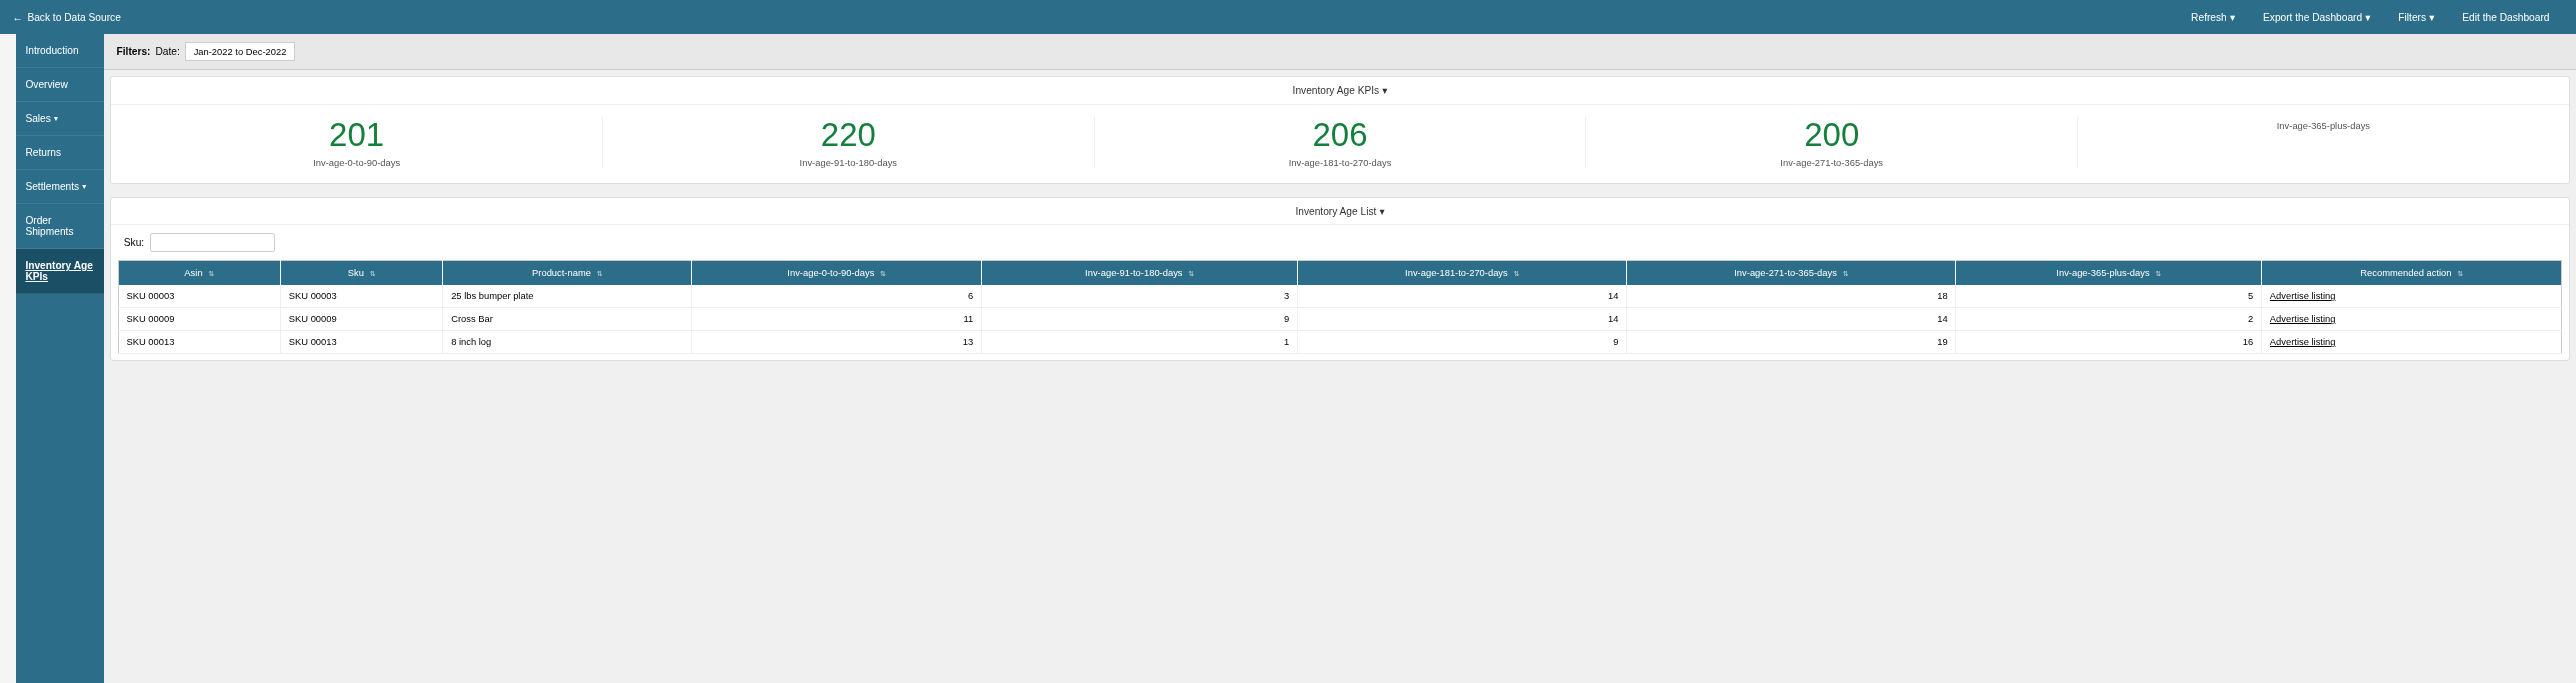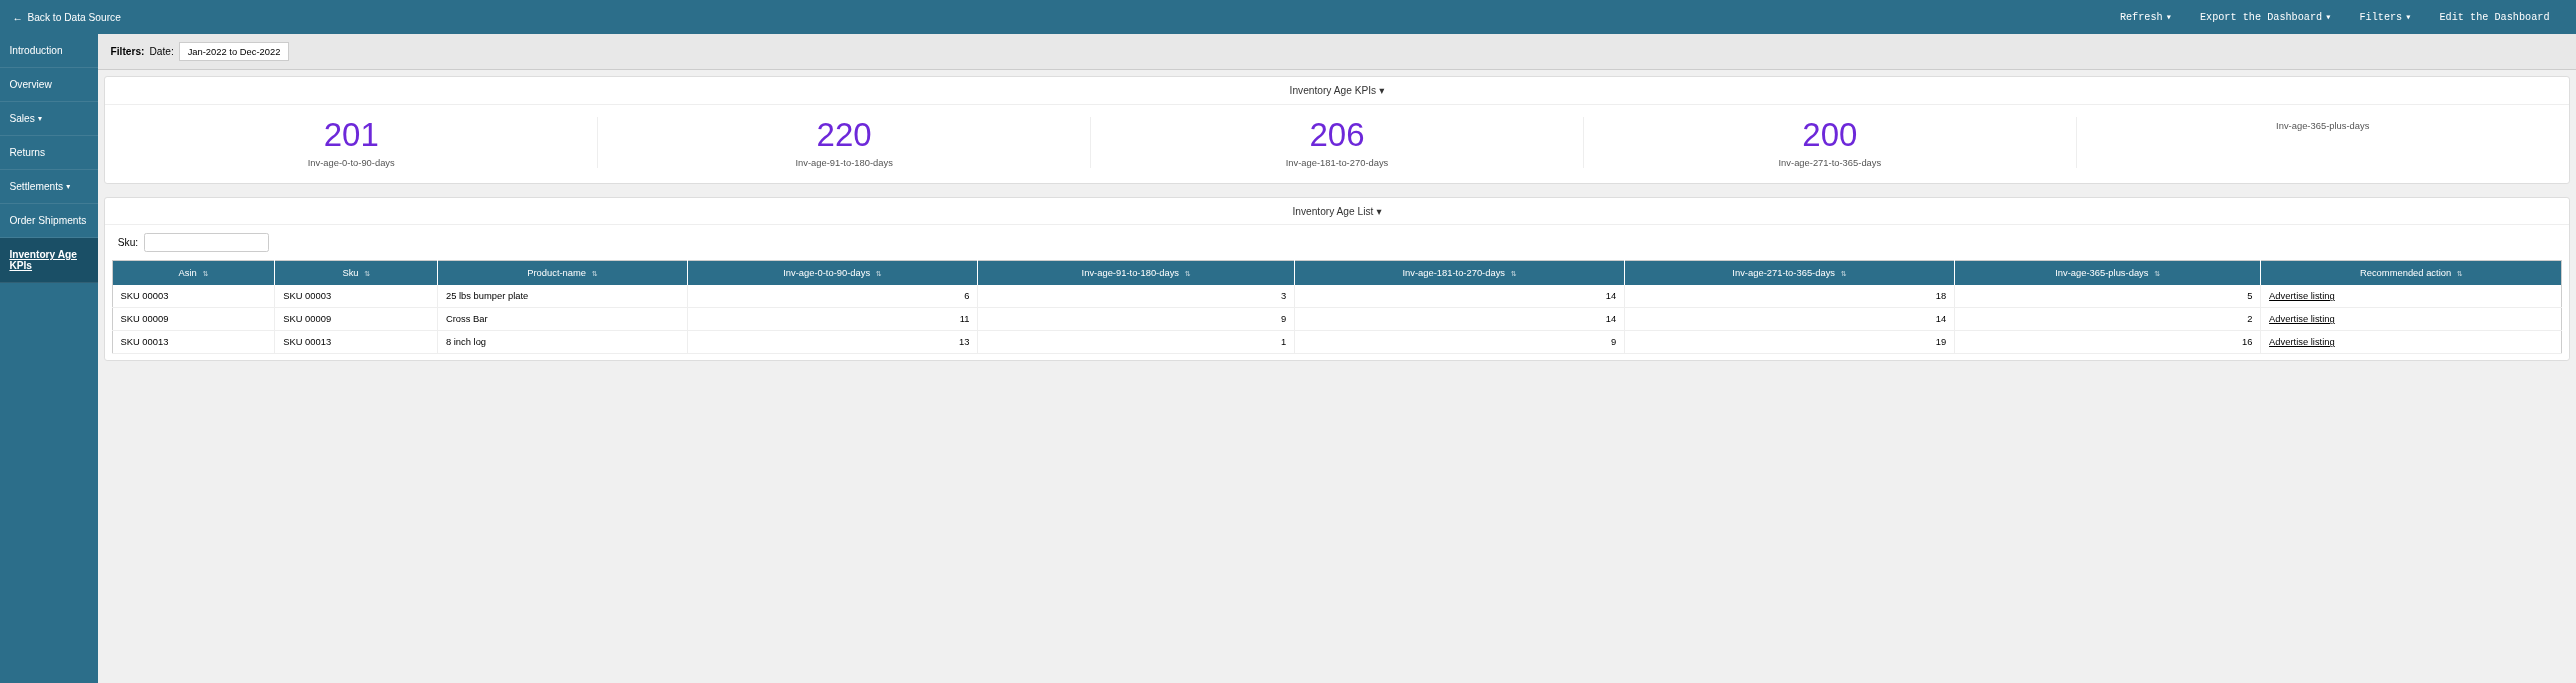--- a/index.html
+++ b/index.html
@@ -34,37 +34,37 @@
       background: none;
       border: none;
       color: white;
       font-size: 10.2px;
       padding: 4.7px 14px;
       cursor: pointer;
       display: flex;
       align-items: center;
       gap: 3.1px;
       white-space: nowrap;
-      font-family: Liberation Mono, monospace;
     }
 
     
     .main-layout {
       display: flex;
       flex: 1;
       overflow: hidden;
     }
 
     
     .sidebar {
-      width: 98px;
+      width: 88px;
       background: #2c6e8a;
       color: white;
       flex-shrink: 0;
       overflow-y: auto;
+      margin-left: 16px;
     }
     .sidebar-item {
       padding: 11px 9.4px;
       cursor: pointer;
       font-size: 10.2px;
       color: white;
       border-bottom: 0.8px solid rgba(255,255,255,0.1);
       display: flex;
       align-items: center;
       gap: 3.1px;
@@ -134,21 +134,21 @@
     }
     .kpi-item {
       text-align: center;
       flex: 1;
       border-right: 0.8px solid #eee;
     }
     .kpi-item:last-child { border-right: none; }
     .kpi-value {
       font-size: 33px;
       font-weight: 300;
-      color: #6d28d9;
+      color: #15803d;
       line-height: 1.1;
     }
     .kpi-label {
       font-size: 9.4px;
       color: #555;
       margin-top: 3.1px;
     }
 
     
     .sku-filter-row {

